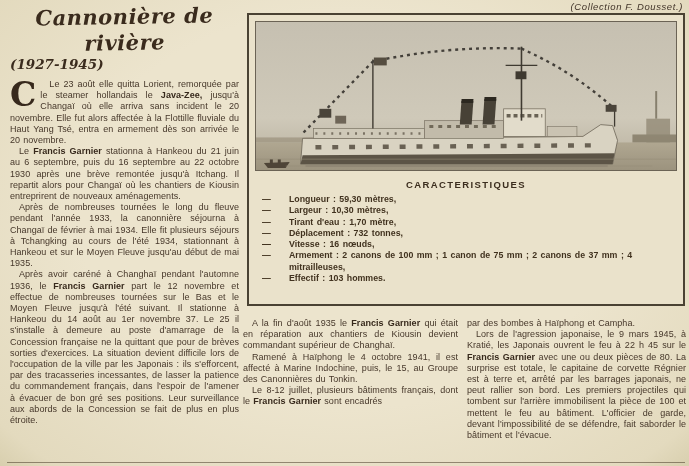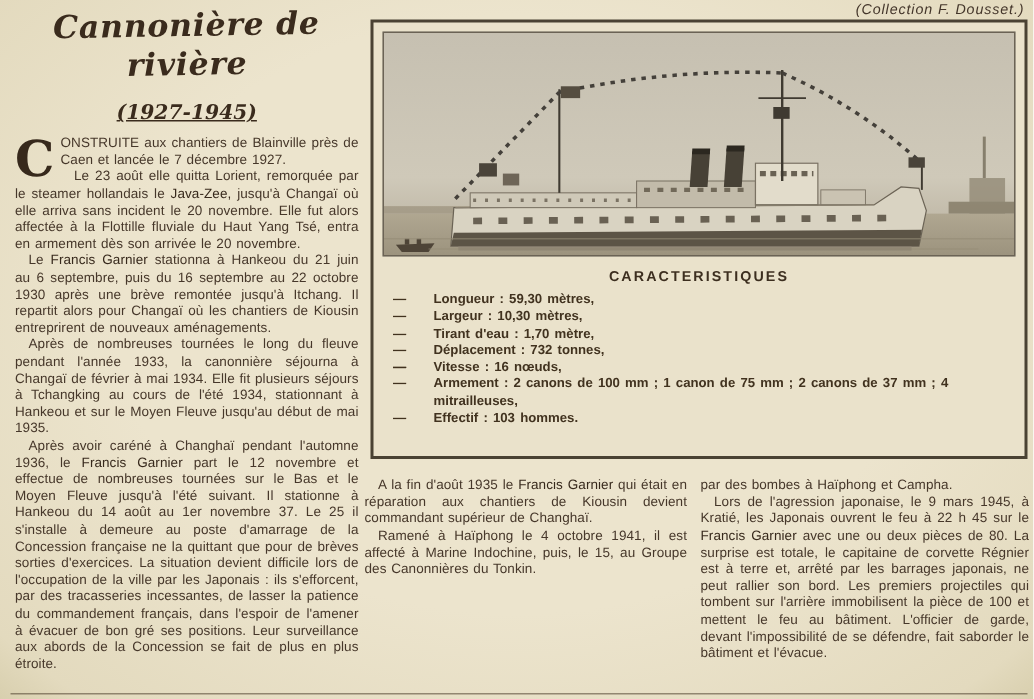--- a/index.html
+++ b/index.html
@@ -16,29 +16,29 @@
   }
   
   .col-left{position:absolute;left:10px;top:4px;width:229px;}
   .title{
     font:700 italic 21px/26px "DejaVu Serif", serif;
     text-align:center;color:#3a2b1d;letter-spacing:.5px;
     transform:rotate(-1deg);
   }
   .subtitle{
     font:700 italic 13.5px/16px "DejaVu Serif", serif;
-    text-align:center;color:#3a2b1d;margin:11px 0 7px;text-decoration:underline;
+    color:#3a2b1d;margin:0 0 7px;
   }
   .para{
     margin:0;text-indent:9px;text-align:justify;
     font:400 9px/11.2px "Liberation Sans", sans-serif;
     color:#46372a;letter-spacing:.05px;word-spacing:.6px;
   }
   .para.no-indent{text-indent:0;}
-  .para .b{font-weight:400;color:#37291c;}
+  .para .b{font-weight:700;color:#37291c;}
   .dropcap{
     float:left;font:700 33px/29px "DejaVu Serif", serif;
     color:#37291c;padding:1px 4px 0 0;
   }
   
   .panel{
     position:absolute;left:247px;top:13px;width:438px;height:293px;
     box-sizing:border-box;border:2px solid #4a4233;
     background:#eae2cb;
   }
@@ -71,21 +71,21 @@
 <body>
 
 <div id="page">
 
   <div class="credit">(Collection F. Dousset.)</div>
 
   <div class="col-left">
     <div class="title">Cannonière de rivière</div>
     <div class="subtitle">(1927-1945)</div>
     <div>
-        <p class="para no-indent"><span class="dropcap">C</span><span>ONSTRUITE aux chantiers de Blainville près de Caen et lancée le 7 décembre 1927.</span></p>
+        <p class="para no-indent"><span class="dropcap">C</span></p>
         <p class="para"><span>Le 23 août elle quitta Lorient, remorquée par le steamer hollandais le </span><span class="b">Java-Zee,</span><span> jusqu'à Changaï où elle arriva sans incident le 20 novembre. Elle fut alors affectée à la Flottille fluviale du Haut Yang Tsé, entra en armement dès son arrivée le 20 novembre.</span></p>
         <p class="para"><span>Le </span><span class="b">Francis Garnier</span><span> stationna à Hankeou du 21 juin au 6 septembre, puis du 16 septembre au 22 octobre 1930 après une brève remontée jusqu'à Itchang. Il repartit alors pour Changaï où les chantiers de Kiousin entreprirent de nouveaux aménagements.</span></p>
         <p class="para"><span>Après de nombreuses tournées le long du fleuve pendant l'année 1933, la canonnière séjourna à Changaï de février à mai 1934. Elle fit plusieurs séjours à Tchangking au cours de l'été 1934, stationnant à Hankeou et sur le Moyen Fleuve jusqu'au début de mai 1935.</span></p>
         <p class="para"><span>Après avoir caréné à Changhaï pendant l'automne 1936, le </span><span class="b">Francis Garnier</span><span> part le 12 novembre et effectue de nombreuses tournées sur le Bas et le Moyen Fleuve jusqu'à l'été suivant. Il stationne à Hankeou du 14 août au 1er novembre 37. Le 25 il s'installe à demeure au poste d'amarrage de la Concession française ne la quittant que pour de brèves sorties d'exercices. La situation devient difficile lors de l'occupation de la ville par les Japonais : ils s'efforcent, par des tracasseries incessantes, de lasser la patience du commandement français, dans l'espoir de l'amener à évacuer de bon gré ses positions. Leur surveillance aux abords de la Concession se fait de plus en plus étroite.</span></p>
       </div>
   </div>
 
   <div class="panel">
     <div class="photo">
       <svg viewBox="0 0 424 150" preserveAspectRatio="none">
@@ -180,20 +180,21 @@
         <div class="char-item"><span class="dash">—</span></div>
         <div class="char-item"><span class="dash">—</span><span>Vitesse : 16 nœuds,</span></div>
         <div class="char-item"><span class="dash">—</span><span>Armement : 2 canons de 100 mm ; 1 canon de 75 mm ; 2 canons de 37 mm ; 4 mitrailleuses,</span></div>
         <div class="char-item"><span class="dash">—</span><span>Effectif : 103 hommes.</span></div>
       </div>
   </div>
 
   <div class="col-mid">
       <p class="para"><span>A la fin d'août 1935 le </span><span class="b">Francis Garnier</span><span> qui était en réparation aux chantiers de Kiousin devient commandant supérieur de Changhaï.</span></p>
       <p class="para"><span>Ramené à Haïphong le 4 octobre 1941, il est affecté à Marine Indochine, puis, le 15, au Groupe des Canonnières du Tonkin.</span></p>
+      <p class="para"><span>Le 8-12 juillet, plusieurs bâtiments français, dont le </span><span class="b">Francis Garnier</span><span> sont encadrés</span></p>
     </div>
   <div class="col-rightb">
       <p class="para no-indent"><span>par des bombes à Haïphong et Campha.</span></p>
       <p class="para"><span>Lors de l'agression japonaise, le 9 mars 1945, à Kratié, les Japonais ouvrent le feu à 22 h 45 sur le </span><span class="b">Francis Garnier</span><span> avec une ou deux pièces de 80. La surprise est totale, le capitaine de corvette Régnier est à terre et, arrêté par les barrages japonais, ne peut rallier son bord. Les premiers projectiles qui tombent sur l'arrière immobilisent la pièce de 100 et mettent le feu au bâtiment. L'officier de garde, devant l'impossibilité de se défendre, fait saborder le bâtiment et l'évacue.</span></p>
     </div>
 
   <div class="scan-edge"></div>
 </div>
 
 </body></html>

